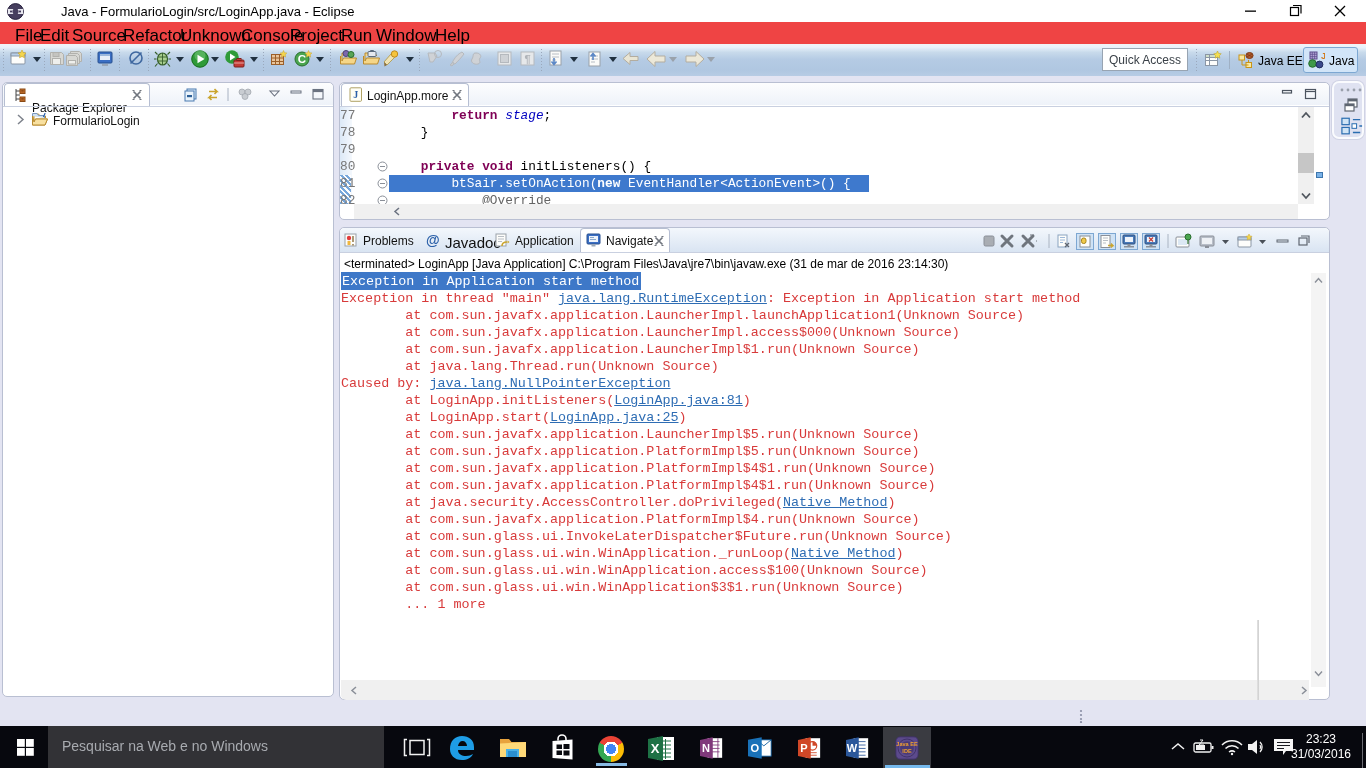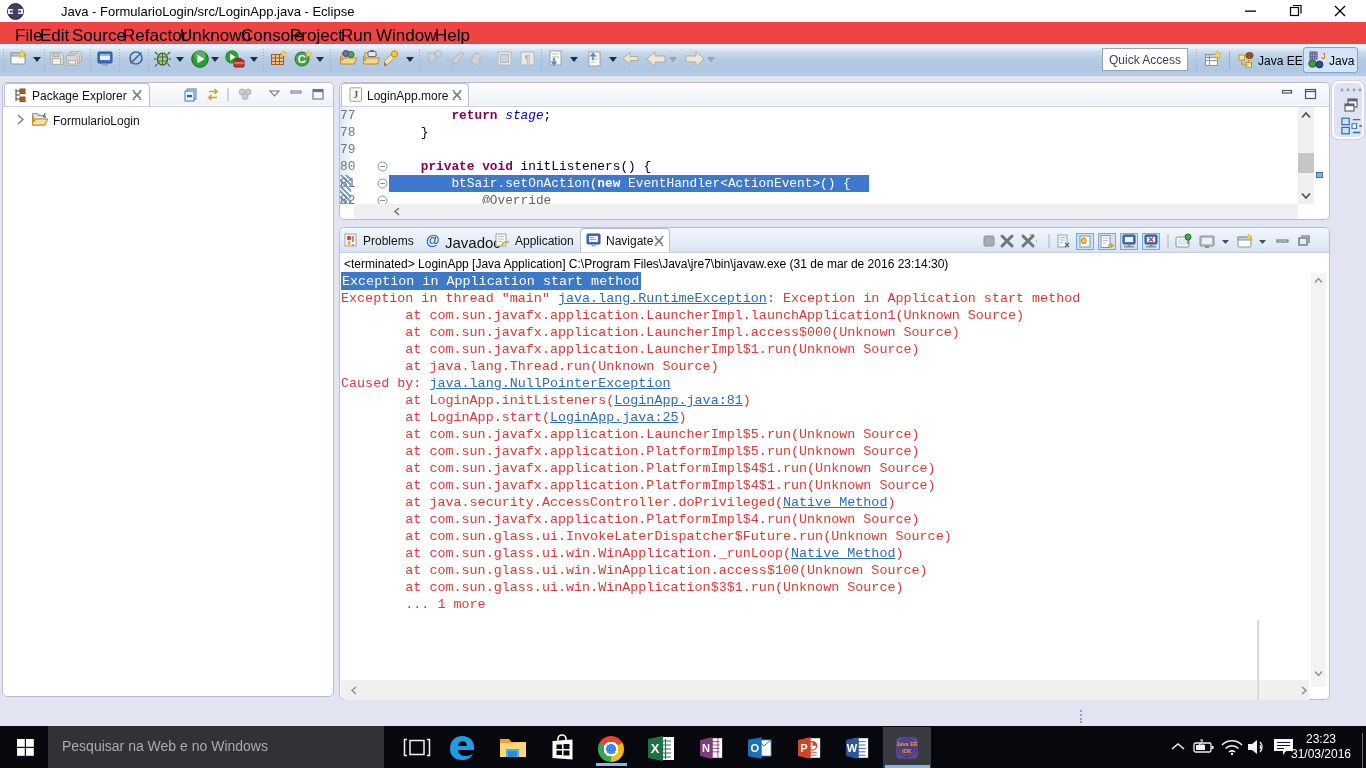--- a/index.html
+++ b/index.html
@@ -246,21 +246,21 @@
   <div class="panel" id="pkgp" style="left:2px;top:6px;width:332px;height:615px;">
     <div class="abs" style="left:0;top:0;width:330px;height:22px;background:linear-gradient(#fdfdfe,#eef2f9);border-radius:5px 5px 0 0"></div>
 
     <div class="abs" style="left:1px;top:0px;width:146px;height:23px;background:#fff;border:1px solid #b6bed2;border-bottom:none;border-radius:4px 4px 0 0"></div>
     <svg class="abs" style="left:11px;top:5px" width="15" height="14" viewBox="0 0 15 14">
       <path d="M2 1 v12 M2 3 h4 M2 7 h4 M2 11 h4" stroke="#444" fill="none"></path>
       <rect x="6" y="1" width="5" height="4.5" fill="#c46f2e" stroke="#8a4a15"></rect>
       <rect x="6" y="9" width="5" height="4.5" fill="#c46f2e" stroke="#8a4a15"></rect>
       <path d="M7.3 2.5 h2.4 M7.3 3.8 h2.4 M7.3 10.5 h2.4 M7.3 11.8 h2.4" stroke="#7a3f10" stroke-width=".7"></path>
     </svg>
-    <div class="abs" style="left:29px;top:6px;font-size:12px;color:#111">Package Explorer</div>
+    <div class="abs" style="left:29px;top:18px;font-size:12px;color:#111">Package Explorer</div>
     <svg class="abs" style="left:128px;top:6px" width="12" height="12" viewBox="0 0 12 12">
       <path d="M2.5 2.5 L9.5 9.5 M9.5 2.5 L2.5 9.5" stroke="#70757e" stroke-width="1.7" fill="none"></path>
         <path d="M1.5 1.5 h2 M8.5 1.5 h2 M1.5 10.5 h2 M8.5 10.5 h2" stroke="#70757e" stroke-width="1"></path>
     </svg>
 
     <svg class="abs" style="left:181px;top:4px" width="145" height="16" viewBox="0 0 145 16">
       <rect x="3" y="2" width="9" height="10" fill="#dcebf8" stroke="#4a7ab0"></rect>
       <rect x="1" y="4" width="9" height="10" fill="#eaf3fb" stroke="#4a7ab0"></rect>
       <rect x="3" y="8" width="5" height="2.2" fill="#2c5f96"></rect>
       <path d="M25 4.5 h8 l-2.5-2.5 M33 4.5 l-2.5 2.5 M33 10.5 h-8 l2.5-2.5 M25 10.5 l2.5 2.5" fill="none" stroke="#caa52e" stroke-width="1.6"></path>

